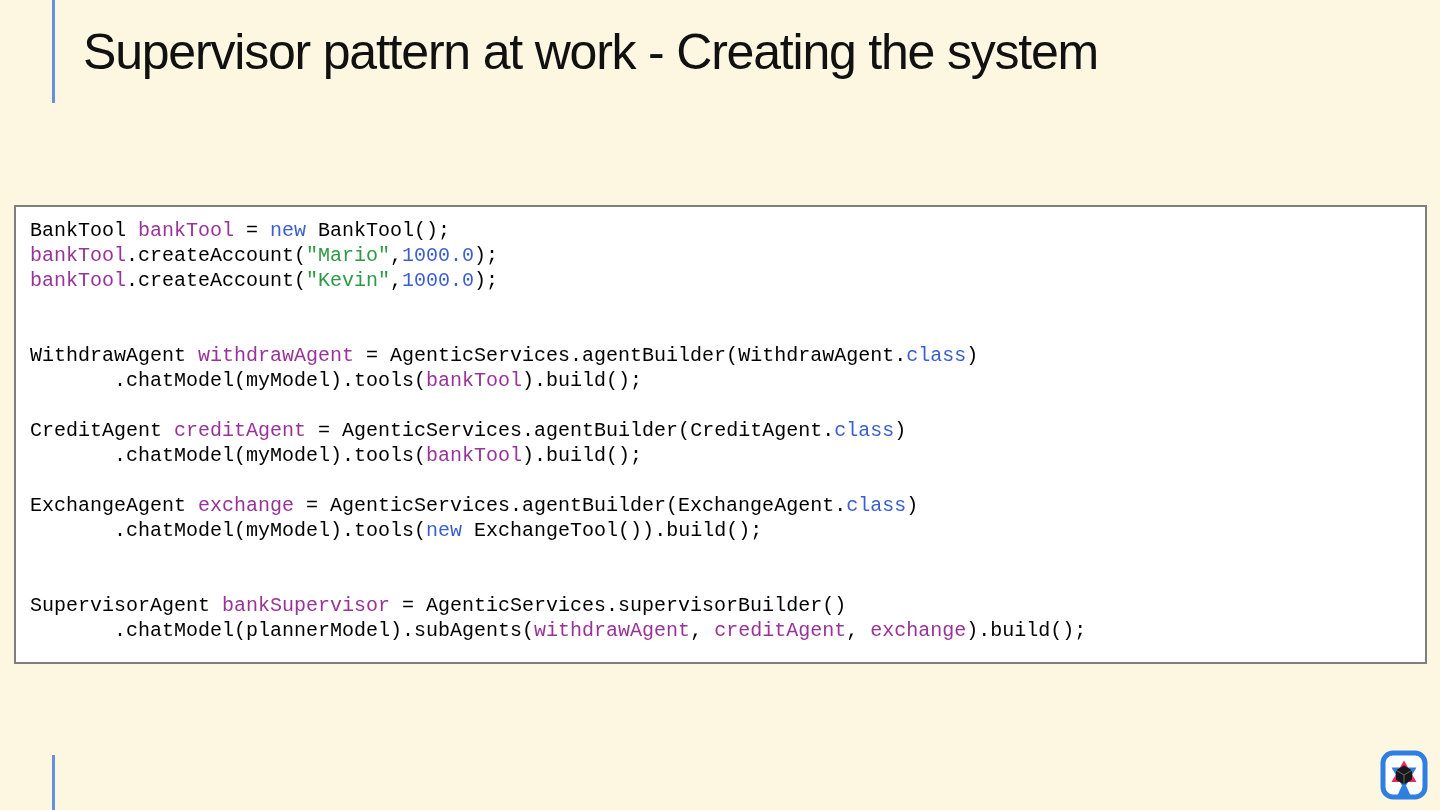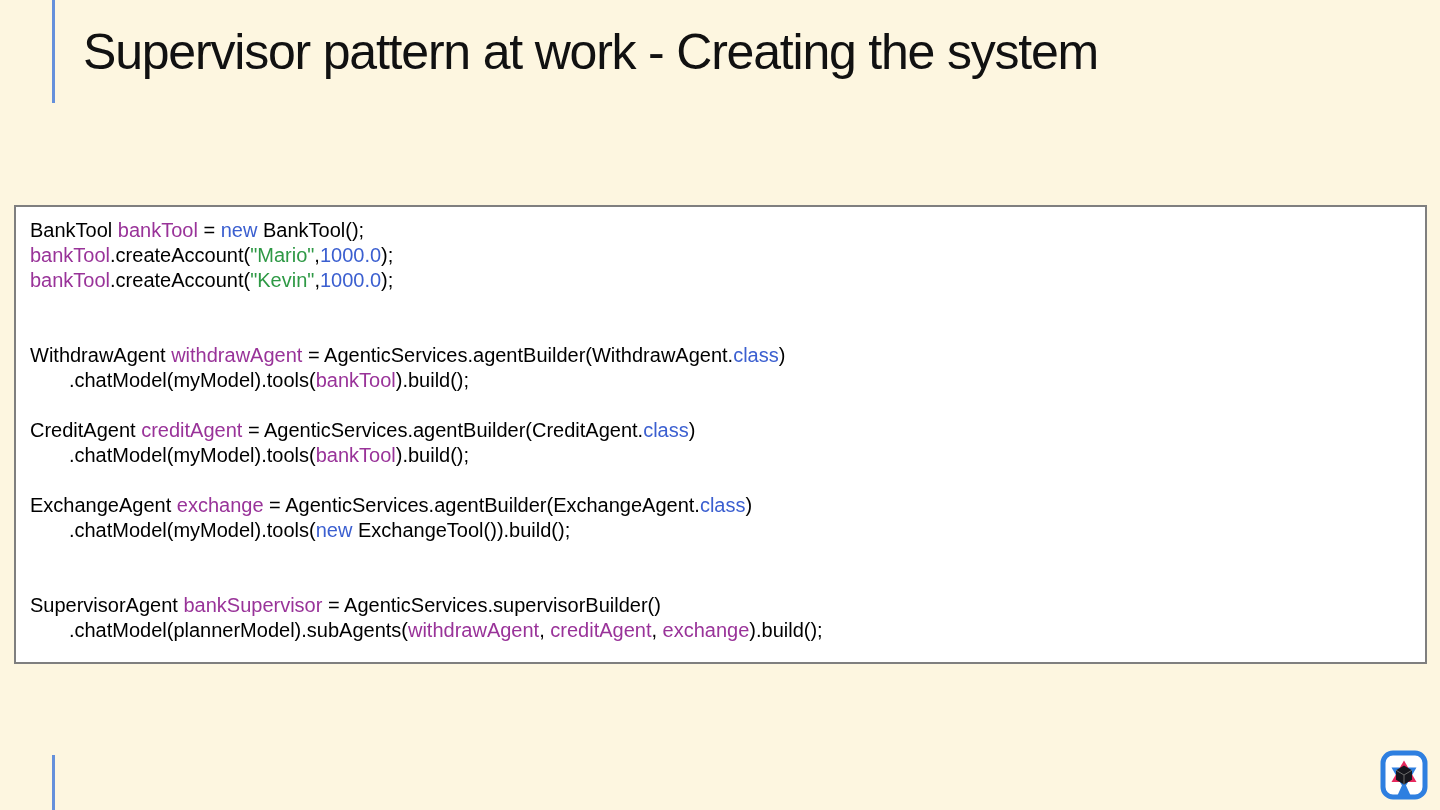--- a/index.html
+++ b/index.html
@@ -39,21 +39,21 @@
     left: 14px;
     top: 205px;
     width: 1413px;
     height: 459px;
     background: var(--code-bg, #FFFFFF);
     border: 2px solid var(--code-border, #7F7F7F);
     padding: 11px 14px;
     overflow: hidden;
   }
   .code {
-    font-family: Liberation Sans, sans-serif;
+    font-family: Liberation Mono, monospace;
     font-size: 20px;
     line-height: 25px;
     white-space: pre;
     color: #000;
   }
   .code-line { height: 25px; }
   .logo-wrap {
     position: absolute;
     left: 1380px;
     top: 750px;

